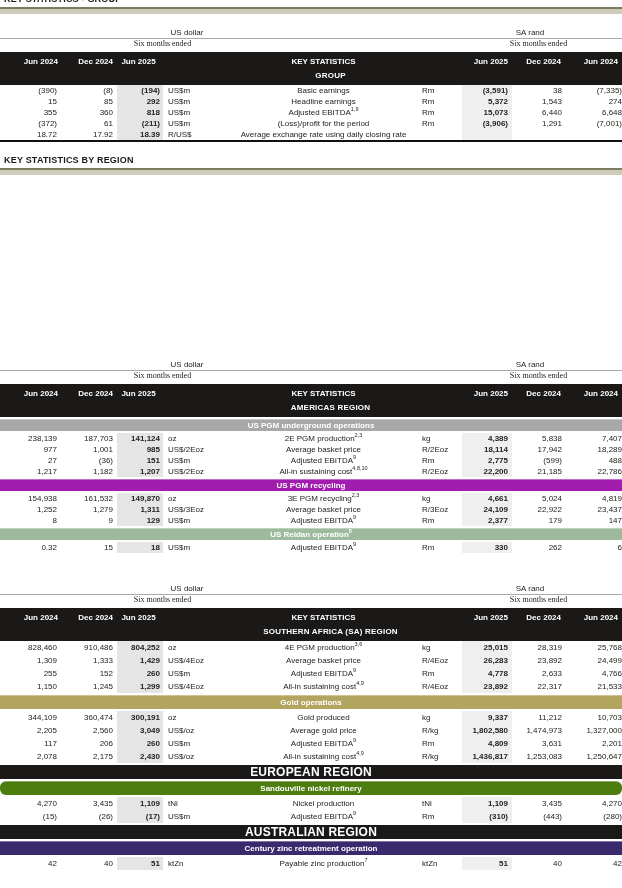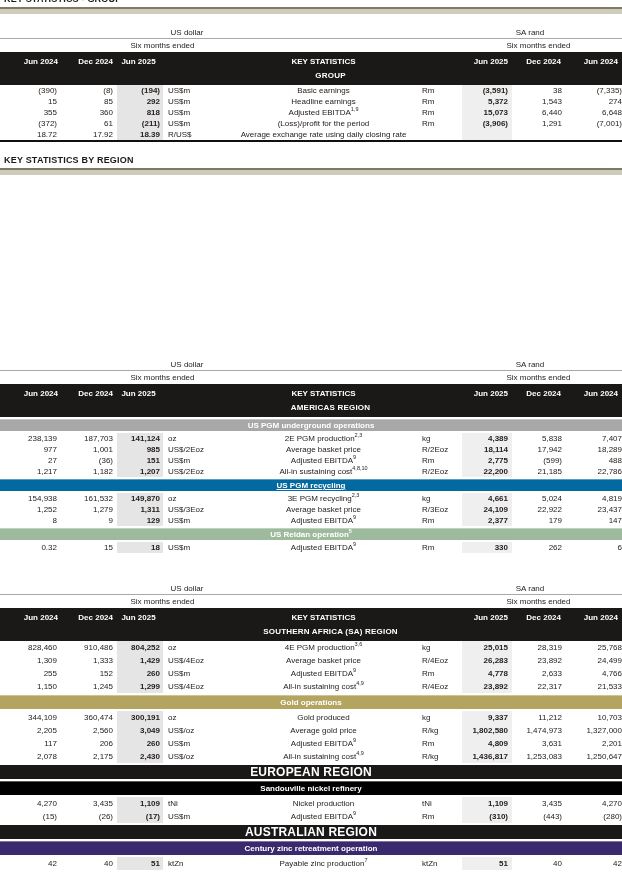--- a/index.html
+++ b/index.html
@@ -16,21 +16,21 @@
   .section-heading { margin-top:7px; }
 
   .spacer-big { height:171px; }
   .spacer-small { height:17px; }
 
   .tbl { margin-top:11px; }
   .cur-row { display:flex; font-size:8px; height:12px; align-items:flex-end; }
   .cur-us { width:374px; text-align:center; }
   .cur-sa { flex:1; text-align:center; padding-left:64px; }
   .hrule { border-bottom:1px solid #a9a9a9; margin-top:1px; }
-  .months-row { display:flex; font-size:8px; height:12px; align-items:center; padding-bottom:1px; }
+  .months-row { display:flex; font-size:8px; height:12px; align-items:flex-start; padding-bottom:1px;font-family:Liberation Serif, serif; }
   .months-us { width:325px; text-align:center; }
   .months-sa { flex:1; text-align:center; padding-left:130px; }
 
   .grid { display:grid; grid-template-columns:62px 55px 46px 62px 1fr 40px 50px 53px 57px; }
 
   .thead { background:#1b1918; color:#ffffff; font-weight:bold; font-size:8px; padding:4px 0 4px; }
   .thead .grid span { line-height:11px; }
   .thead .hc { text-align:center; }
   .thead .hr { text-align:right; padding-right:4px; }
   .region-line { text-align:center; line-height:11px; margin-top:3px; letter-spacing:.2px;margin-left:39px; }
@@ -219,21 +219,21 @@
         <span class="c1">1,217</span>
         <span class="c2">1,182</span>
         <span class="c3">1,207</span>
         <span class="c4">US$/2Eoz</span>
         <span class="c5"><span>All-in sustaining cost<sup>4,8,10</sup></span></span>
         <span class="c6">R/2Eoz</span>
         <span class="c7">22,200</span>
         <span class="c8">21,185</span>
         <span class="c9">22,786</span>
       </div>
-      <div class="band" style="background: #0369a1; text-decoration: underline;"><span>US PGM recycling</span></div>
+      <div class="band" style="background: #a21caf;"><span>US PGM recycling</span></div>
       <div class="grid row">
         <span class="c1">154,938</span>
         <span class="c2">161,532</span>
         <span class="c3">149,870</span>
         <span class="c4">oz</span>
         <span class="c5"><span>3E PGM recycling<sup>2,3</sup></span></span>
         <span class="c6">kg</span>
         <span class="c7">4,661</span>
         <span class="c8">5,024</span>
         <span class="c9">4,819</span>
@@ -385,21 +385,21 @@
         <span class="c2">2,175</span>
         <span class="c3">2,430</span>
         <span class="c4">US$/oz</span>
         <span class="c5"><span>All-in sustaining cost<sup>4,9</sup></span></span>
         <span class="c6">R/kg</span>
         <span class="c7">1,436,817</span>
         <span class="c8">1,253,083</span>
         <span class="c9">1,250,647</span>
       </div>
       <div class="region-band">EUROPEAN REGION</div>
-      <div class="band" style="background: #000000;"><span>Sandouville nickel refinery</span></div>
+      <div class="band" style="background: #4d7c0f; border-radius: 6px;"><span>Sandouville nickel refinery</span></div>
       <div class="grid row">
         <span class="c1">4,270</span>
         <span class="c2">3,435</span>
         <span class="c3">1,109</span>
         <span class="c4">tNi</span>
         <span class="c5"><span>Nickel production</span></span>
         <span class="c6">tNi</span>
         <span class="c7">1,109</span>
         <span class="c8">3,435</span>
         <span class="c9">4,270</span>

